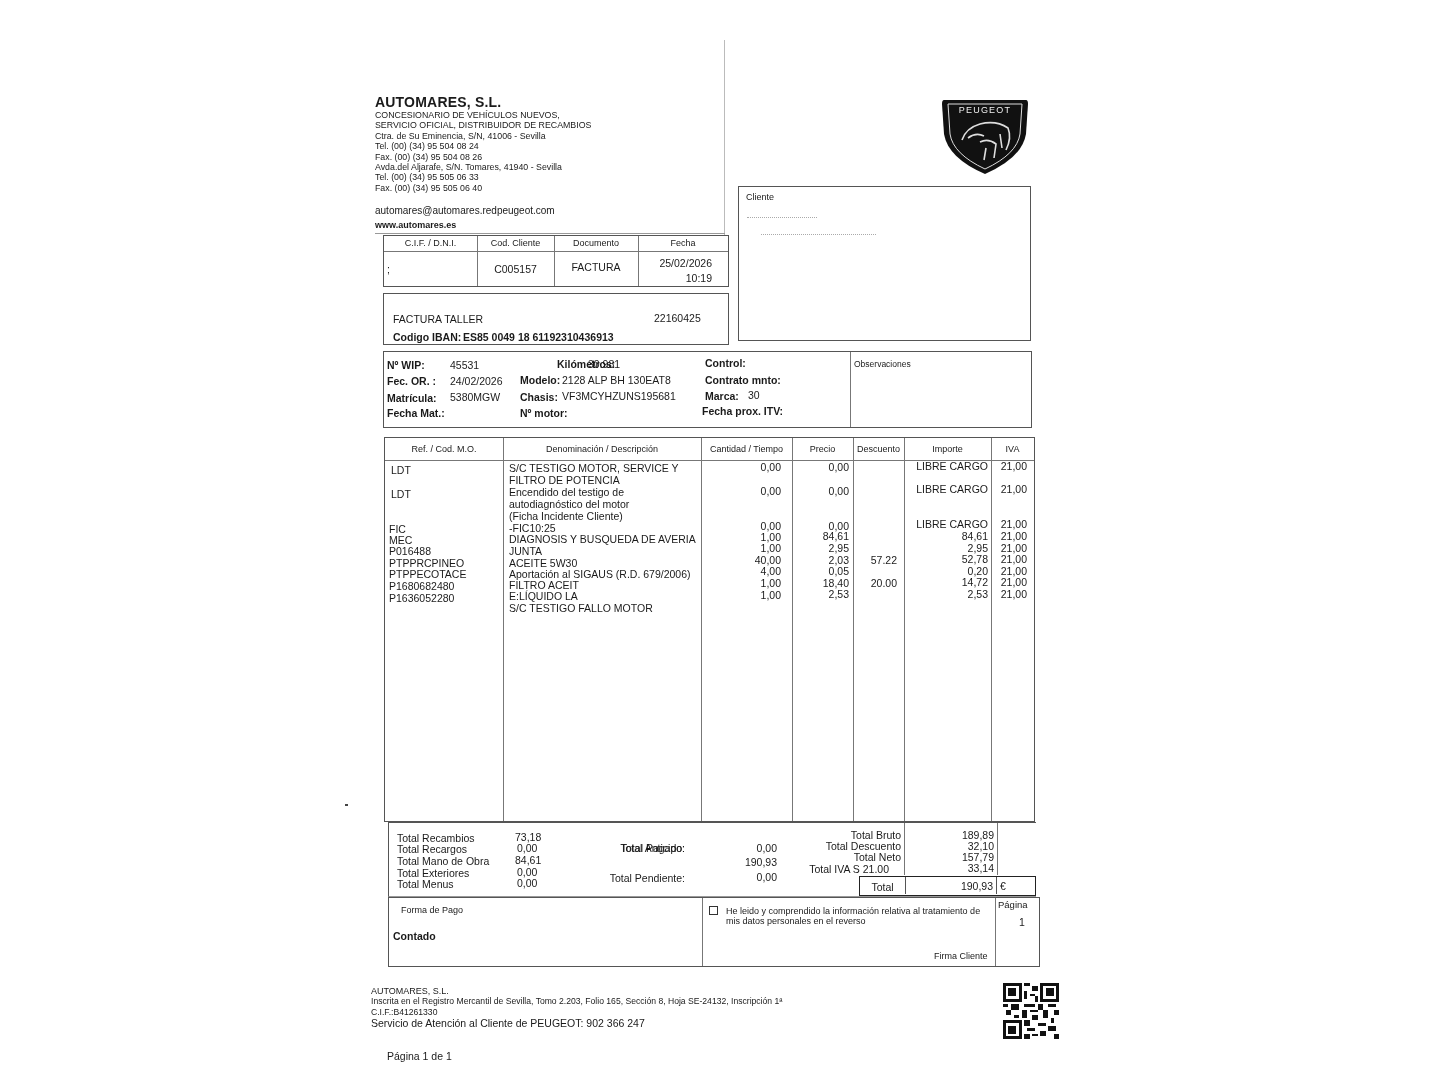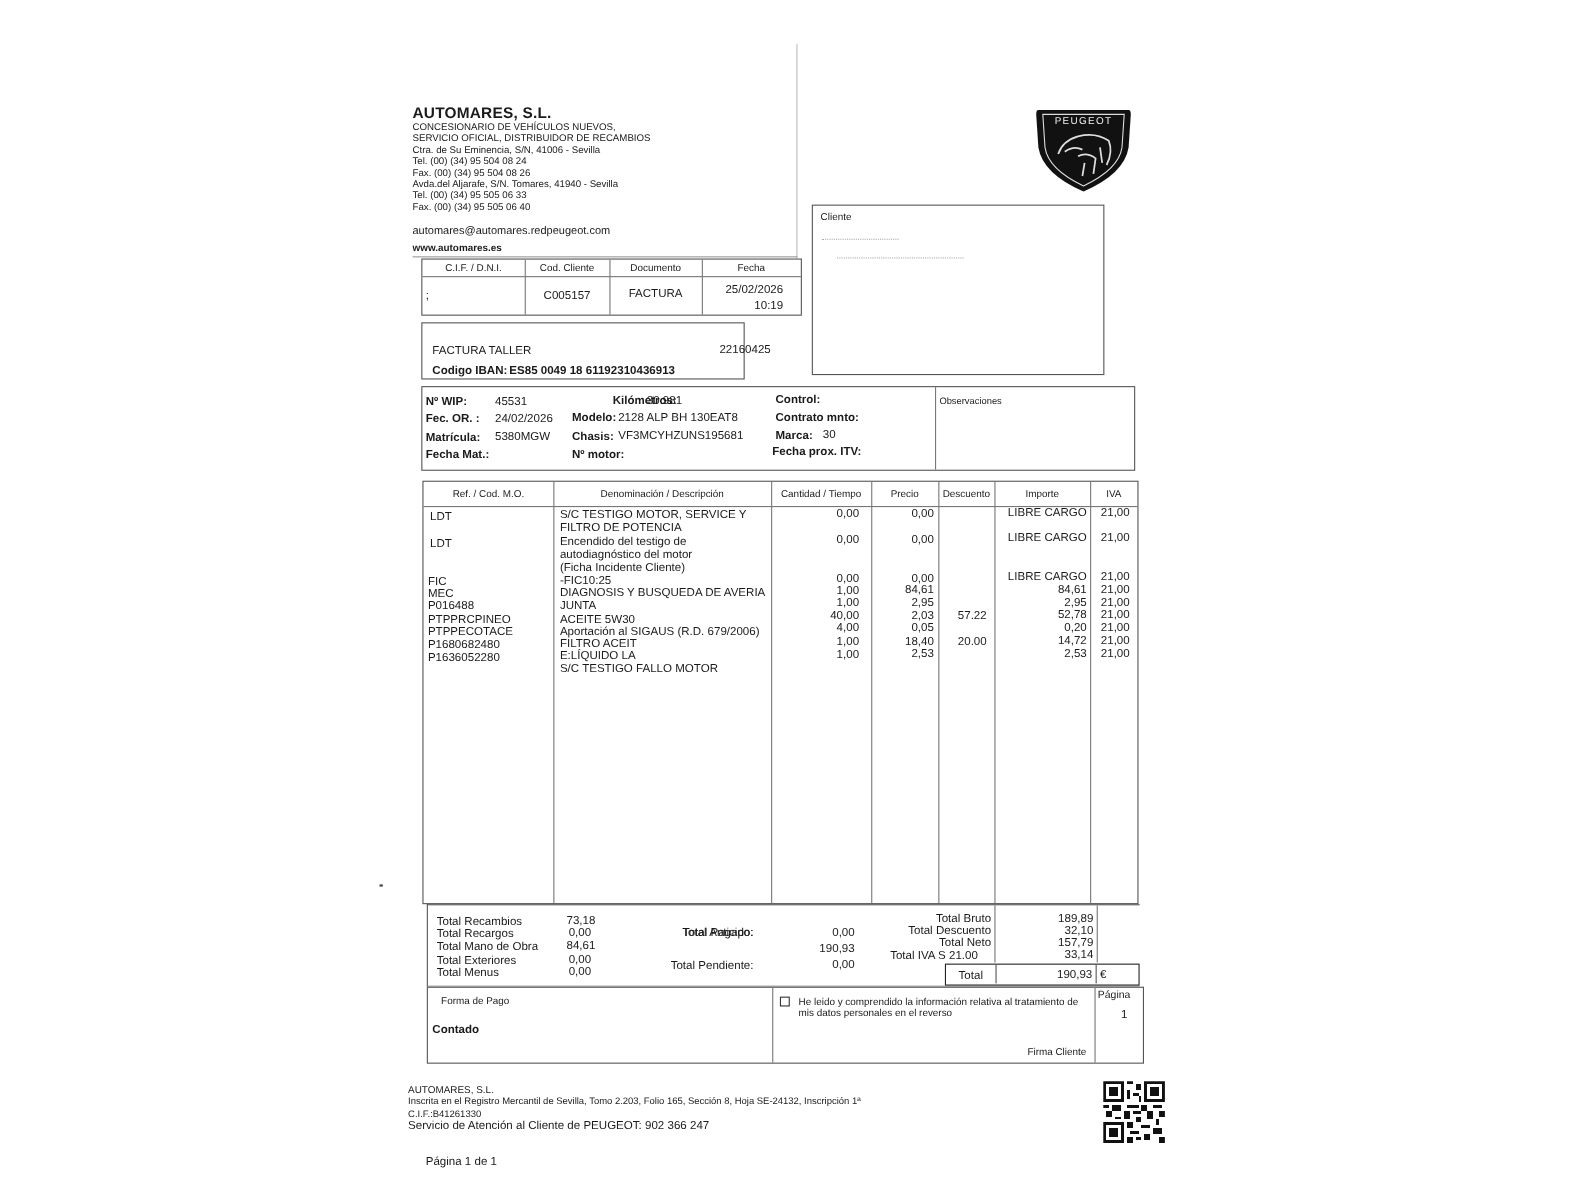--- a/index.html
+++ b/index.html
@@ -24,23 +24,23 @@
   .hline { position:absolute; height:1px; background:#777; }
 
   
   #logo { left:940px; top:98px; width:90px; height:78px; }
 
   
   #doc-table { left:383px; top:235px; width:346px; height:52px; }
   #doc-table .hdr { position:absolute; top:0; height:15px; font-size:9px; text-align:center; line-height:15px; }
   #doc-table .val { position:absolute; font-size:10.5px; }
 
-  #invoice-box { left:383px; top:293px; width:294px; height:52px; }
-
-  #client-box { left:738px; top:186px; width:266px; height:155px; }
+  #invoice-box { left:383px; top:293px; width:346px; height:52px; }
+
+  #client-box { left:738px; top:186px; width:293px; height:155px; }
 
   #vehicle-box { left:383px; top:351px; width:649px; height:77px; }
   #vehicle-box .lbl { font-size:10.5px; font-weight:bold; position:absolute; }
   #vehicle-box .v { font-size:10.5px; position:absolute; }
 
   #lines-box { left:384px; top:437px; width:651px; height:385px; }
   .colhdr { position:absolute; top:0; height:22px; line-height:22px; font-size:9px; text-align:center; }
   .cell { position:absolute; font-size:10.5px; line-height:11.5px; white-space:nowrap; }
 
   #totals-box { left:388px; top:822px; width:648px; height:75px; }

